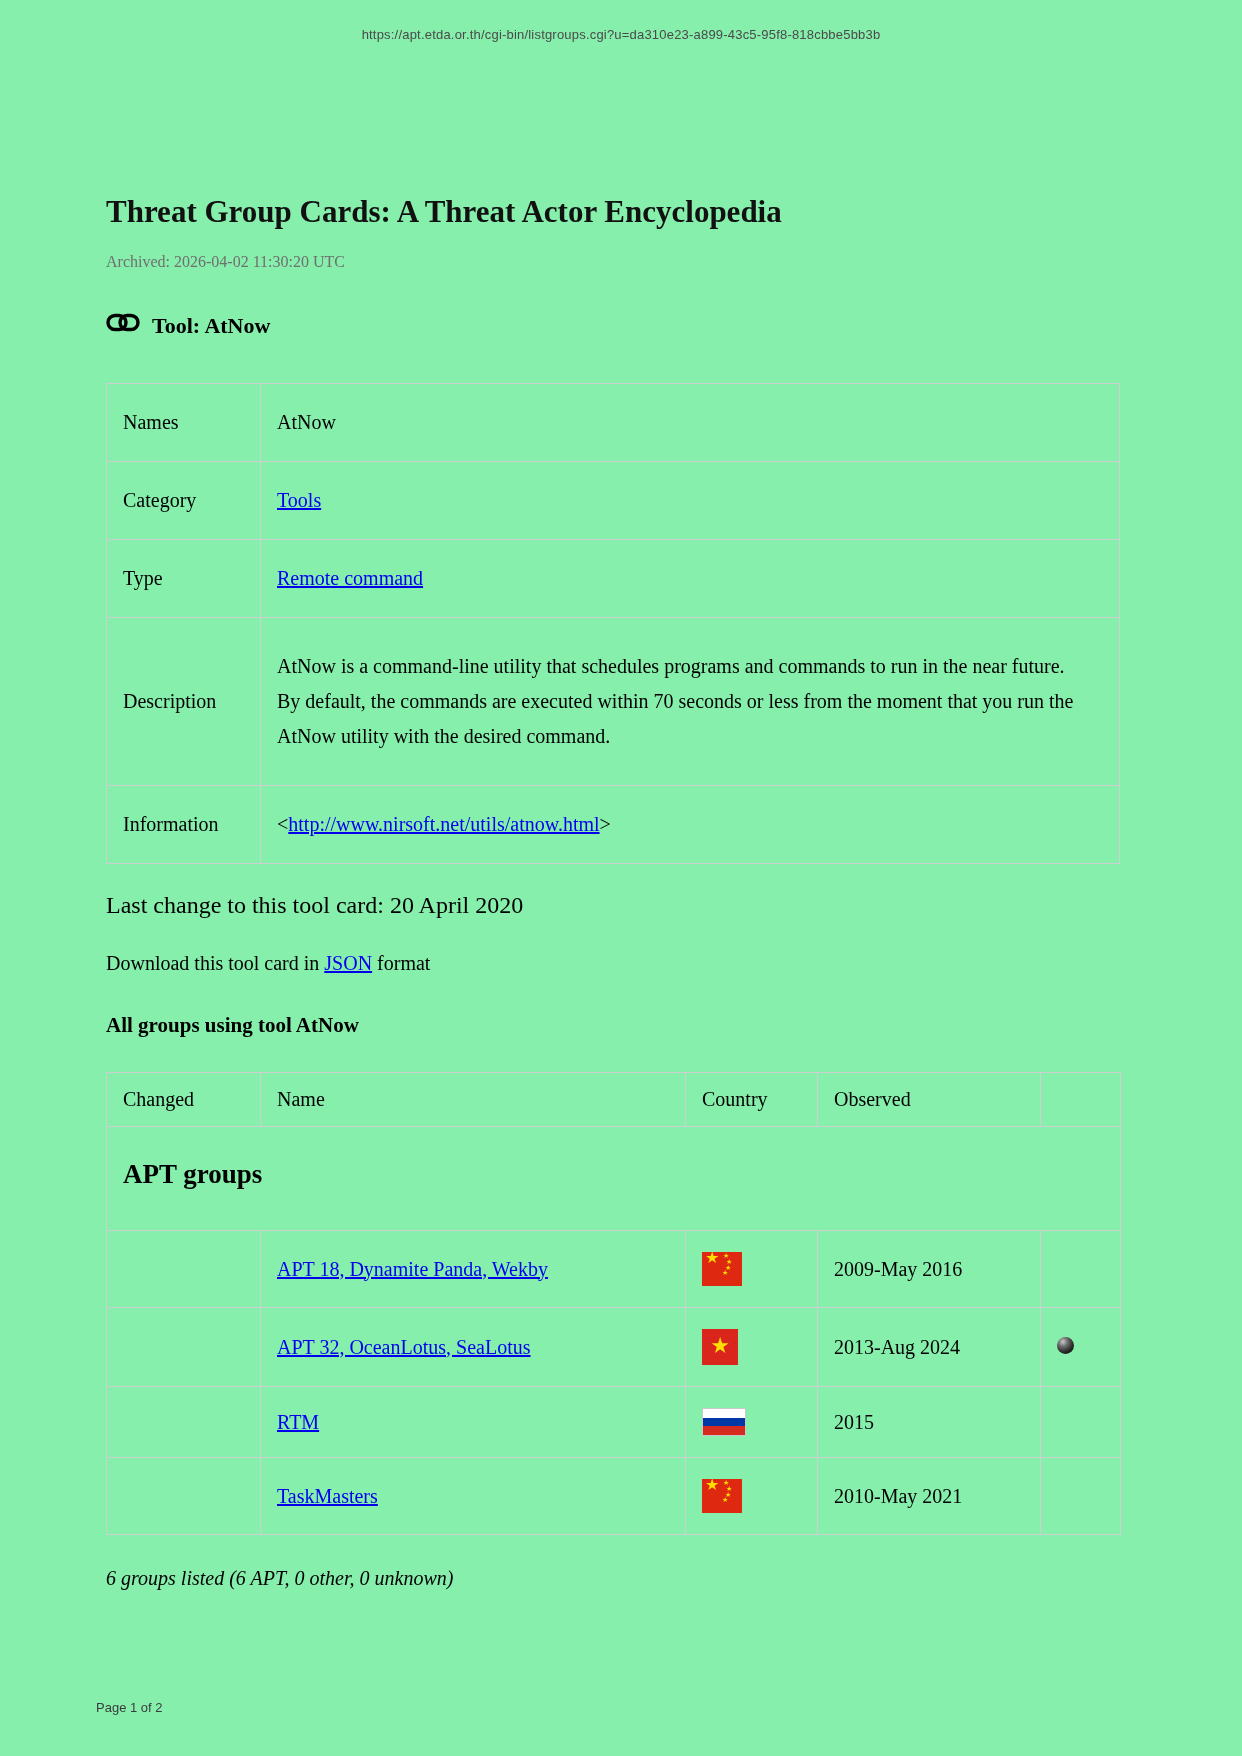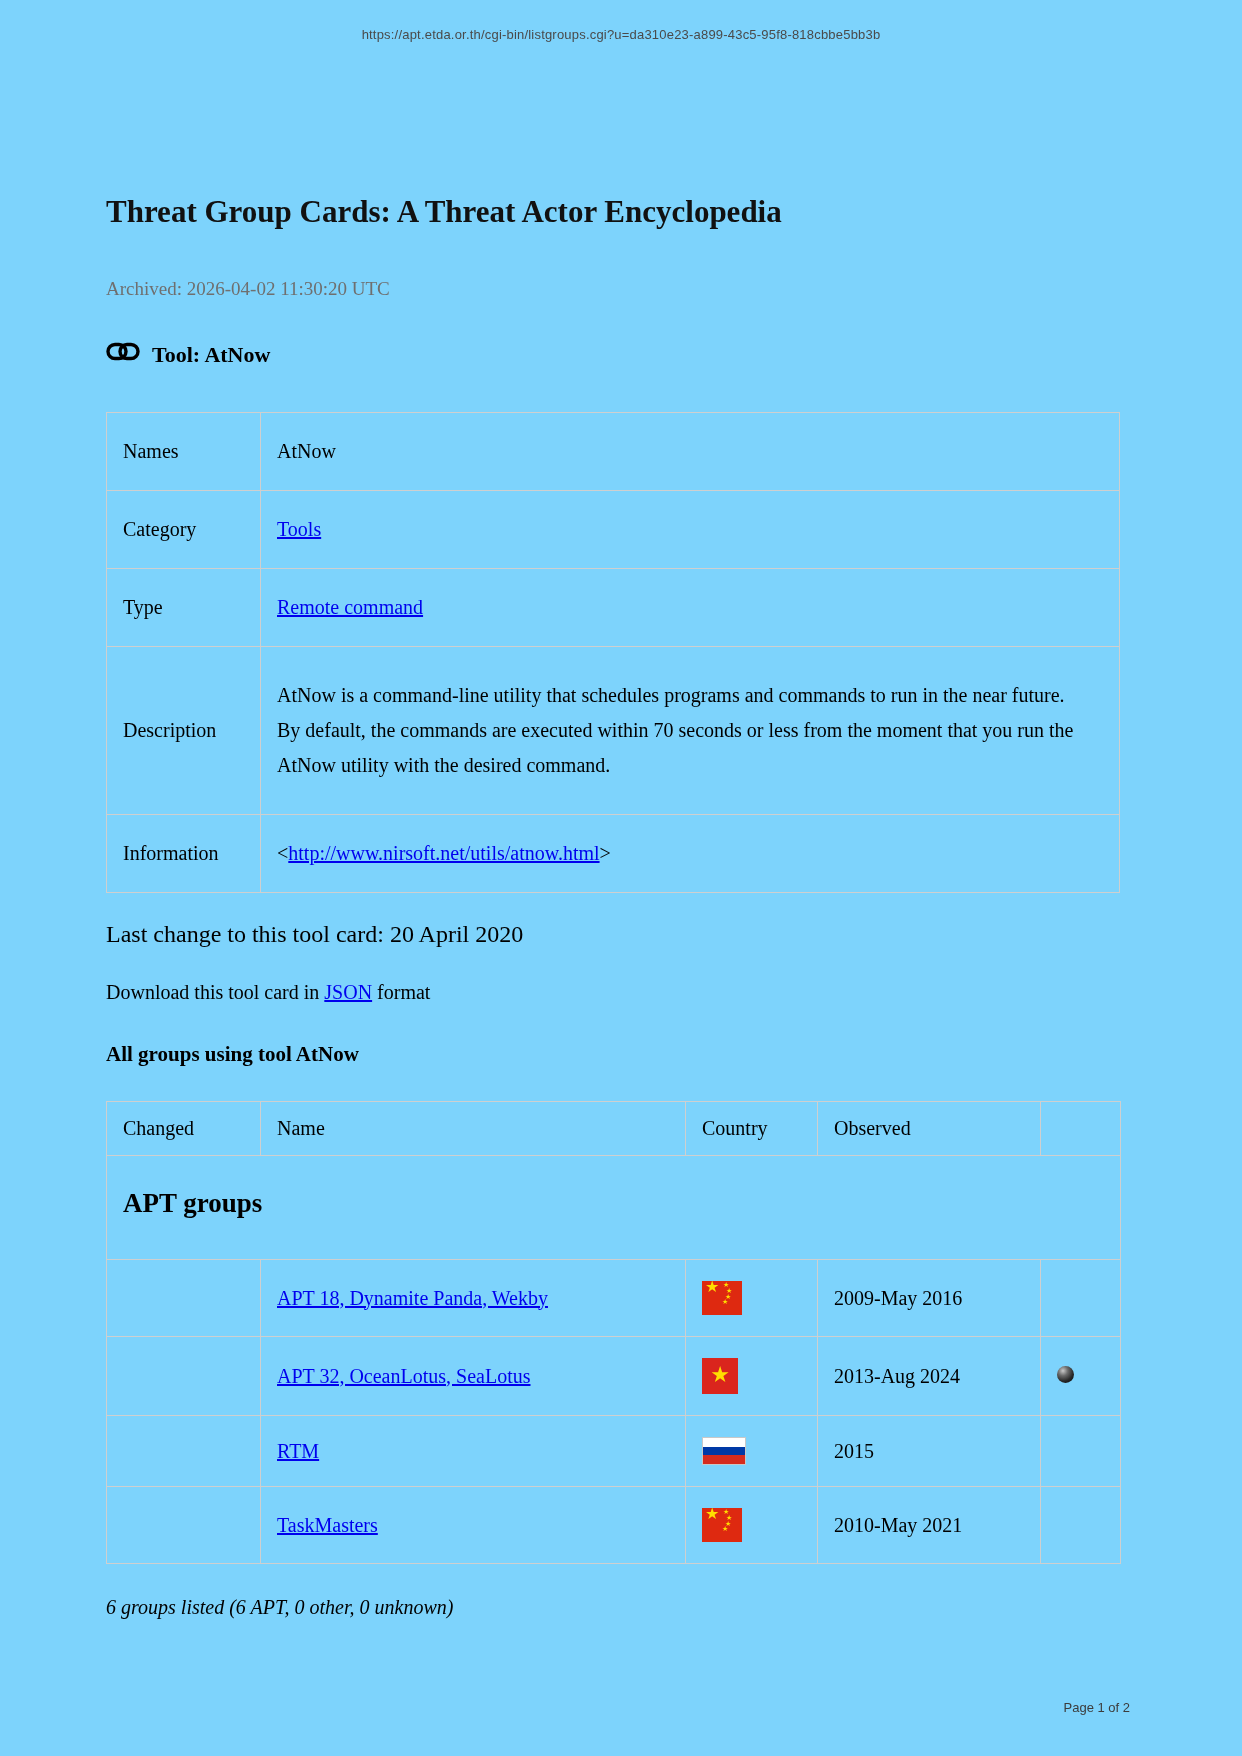--- a/index.html
+++ b/index.html
@@ -1,26 +1,26 @@
 <!DOCTYPE html>
 <html><head>
 <meta charset="utf-8">
 <style>
   * { margin:0; padding:0; box-sizing:border-box; }
   html,body { background:#ffffff; }
   body { width:1242px; height:1756px; font-family:"Liberation Serif", serif; color:#000; }
-  .page { position:relative; width:1242px; height:1756px; overflow:hidden; background:#7dd3fc; }
+  .page { position:relative; width:1242px; height:1756px; overflow:hidden; background:#86efac; }
   .content { margin-left:106px; width:1014px; }
 
   .url-header { padding-top:27px; text-align:center; font-family:"Liberation Sans", sans-serif;
                 font-size:13px; color:#4a4a4a; letter-spacing:.2px; }
 
   h1.title { margin-top:152px; font-size:31px; font-weight:bold; color:#111; }
 
-  .archived { margin-top:48px; font-size:19px; color:#6f6f6f; }
+  .archived { margin-top:23px; font-size:16px; color:#6f6f6f; }
 
   .tool-heading { margin-top:42px; display:flex; align-items:flex-start; gap:12px; }
   .tool-heading .link-svg { display:inline-block; }
   .tool-heading h2 { font-size:22px; font-weight:bold; }
 
   table { border-collapse:collapse; width:1014px; table-layout:fixed; }
   td, th { border:1px solid #cfcfcf; font-size:20px; font-weight:normal; text-align:left;
            vertical-align:middle; padding:27px 16px; }
 
   .tool-table { margin-top:44px; }
@@ -56,21 +56,21 @@
       transform:translate(-50%,-54%); color:#ffde00; font-size:22px; line-height:22px; }
   .flag[data-flag="russia"] { width:44px; height:28px; border:1px solid #c8c8c8;
       background:linear-gradient(to bottom, #ffffff 0 33%, #0039a6 33% 66%, #d52b1e 66% 100%); }
 
   .sphere { display:inline-block; width:17px; height:17px; border-radius:50%; visibility:hidden;
       background:radial-gradient(circle at 35% 28%, #c9c9c9 0%, #6b6b6b 30%, #2a2a2a 62%, #000 100%); }
   .sphere[data-visible="true"] { visibility:visible; }
 
   .summary { margin-top:32px; font-size:20px; font-style:italic; }
 
-  .page-footer { position:absolute; top:1700px; left:116px; width:1014px; text-align:right;
+  .page-footer { position:absolute; top:1700px; left:96px; width:1014px; text-align:left;
       font-family:"Liberation Sans", sans-serif; font-size:13px; color:#3c3c3c; }
 </style>
 </head>
 <body>
 
 <div class="page">
 
   <div class="url-header">https://apt.etda.or.th/cgi-bin/listgroups.cgi?u=da310e23-a899-43c5-95f8-818cbbe5bb3b</div>
 
   <div class="content">

